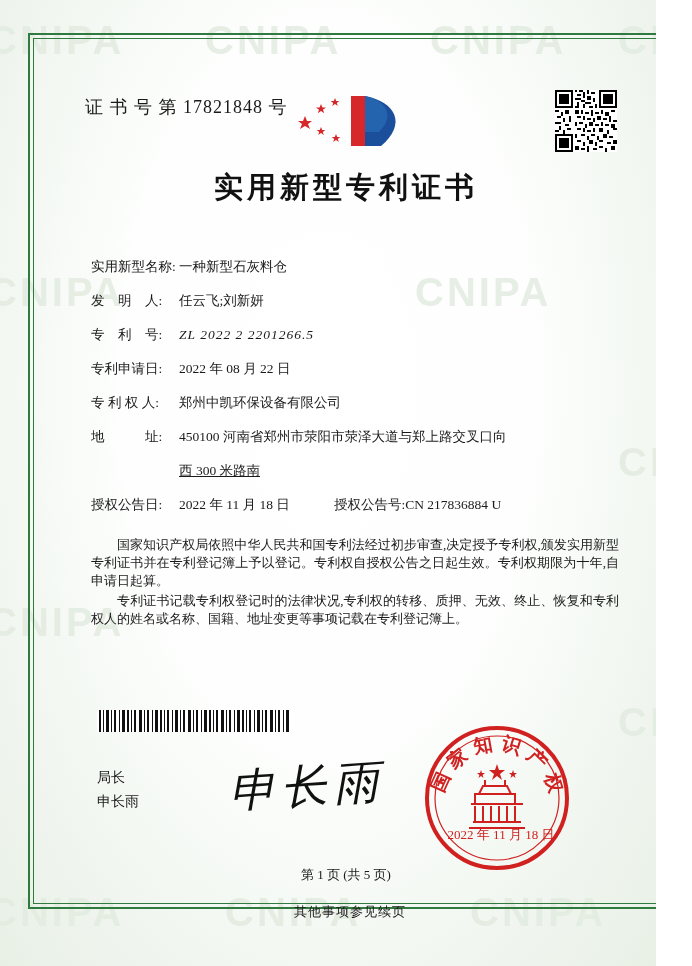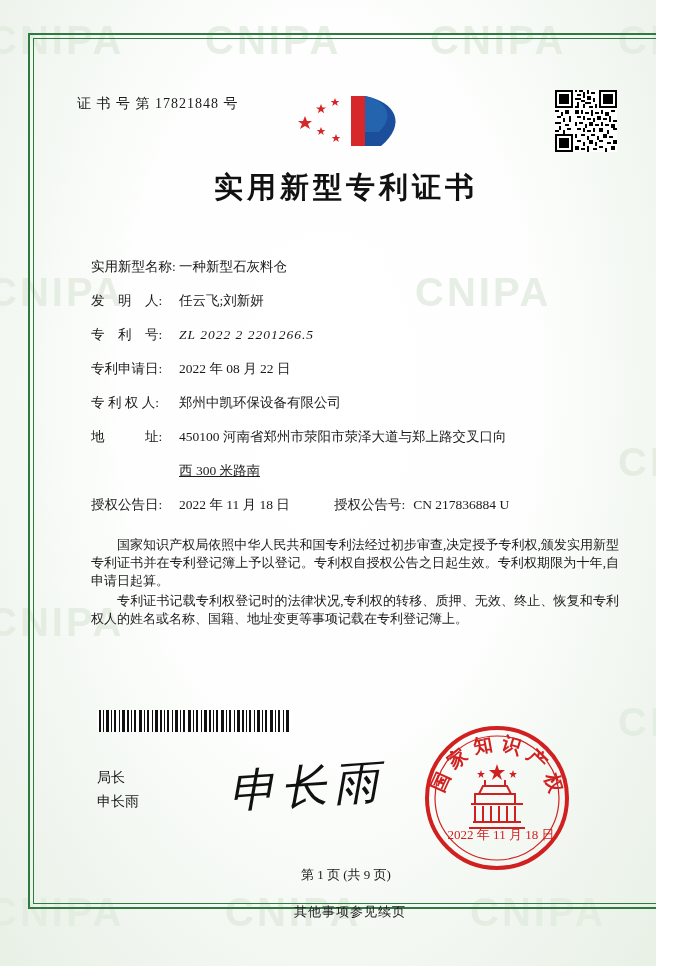--- a/index.html
+++ b/index.html
@@ -74,22 +74,22 @@
 
   
   .content {
     position: absolute;
     left: 33px; top: 38px;
     width: 626px; height: 866px;
   }
 
   .cert-no {
     position: absolute;
-    left: 44px; top: 57px;
-    font-size: 14px;
+    left: 52px; top: 57px;
+    font-size: 18px;
     color: #1a1a1a;
     letter-spacing: 1px;
     font-family: "Liberation Serif", serif;
   }
 
   
   .logo {
     position: absolute;
     left: 262px; top: 52px;
     width: 120px; height: 62px;
@@ -389,21 +389,21 @@
         <span class="label">专利申请日:</span><span class="value">2022 年 08 月 22 日</span>
       </div>
       <div class="row">
         <span class="label">专 利 权 人:</span><span class="value">郑州中凯环保设备有限公司</span>
       </div>
       <div class="row">
         <span class="label">地　　　址:</span><span class="value">450100 河南省郑州市荥阳市荥泽大道与郑上路交叉口向</span>
       </div>
       <div class="addr-2nd">西 300 米路南</div>
       <div class="row inline-two" style="margin-top:8px;">
-        <span class="label">授权公告日:</span><span class="value">2022 年 11 月 18 日</span><span class="second-label">授权公告号:</span><span class="value" style="margin-left:8px;">CN 217836884 U</span>
+        <span class="label">授权公告日:</span><span class="value">2022 年 11 月 18 日</span><span class="second-label">授权公告号:</span><span class="value" style="margin-left:0;">CN 217836884 U</span>
       </div>
     </div>
 
     <div class="paragraphs">
       <p>国家知识产权局依照中华人民共和国专利法经过初步审查,决定授予专利权,颁发实用新型专利证书并在专利登记簿上予以登记。专利权自授权公告之日起生效。专利权期限为十年,自申请日起算。</p>
       <p>专利证书记载专利权登记时的法律状况,专利权的转移、质押、无效、终止、恢复和专利权人的姓名或名称、国籍、地址变更等事项记载在专利登记簿上。</p>
     </div>
 
     <svg class="barcode" viewBox="0 0 196 22" shape-rendering="crispEdges">
       <rect width="196" height="22" fill="#fff"></rect>
@@ -487,17 +487,17 @@
       </g>
       <g fill="#d02020">
         <polygon points="74,40 76,46 82,46 77,50 79,56 74,52 69,56 71,50 66,46 72,46"></polygon>
         <polygon points="58,46 59,49 62,49 59.6,51 60.5,54 58,52 55.5,54 56.4,51 54,49 57,49"></polygon>
         <polygon points="90,46 91,49 94,49 91.6,51 92.5,54 90,52 87.5,54 88.4,51 86,49 89,49"></polygon>
       </g>
     </svg>
 
     <div class="seal-date">2022 年 11 月 18 日</div>
 
-    <div class="page-no">第 1 页 (共 9 页)</div>
+    <div class="page-no">第 1 页 (共 5 页)</div>
   </div>
 
   <div class="footnote">其他事项参见续页</div>
 </div>
 
 </body></html>

